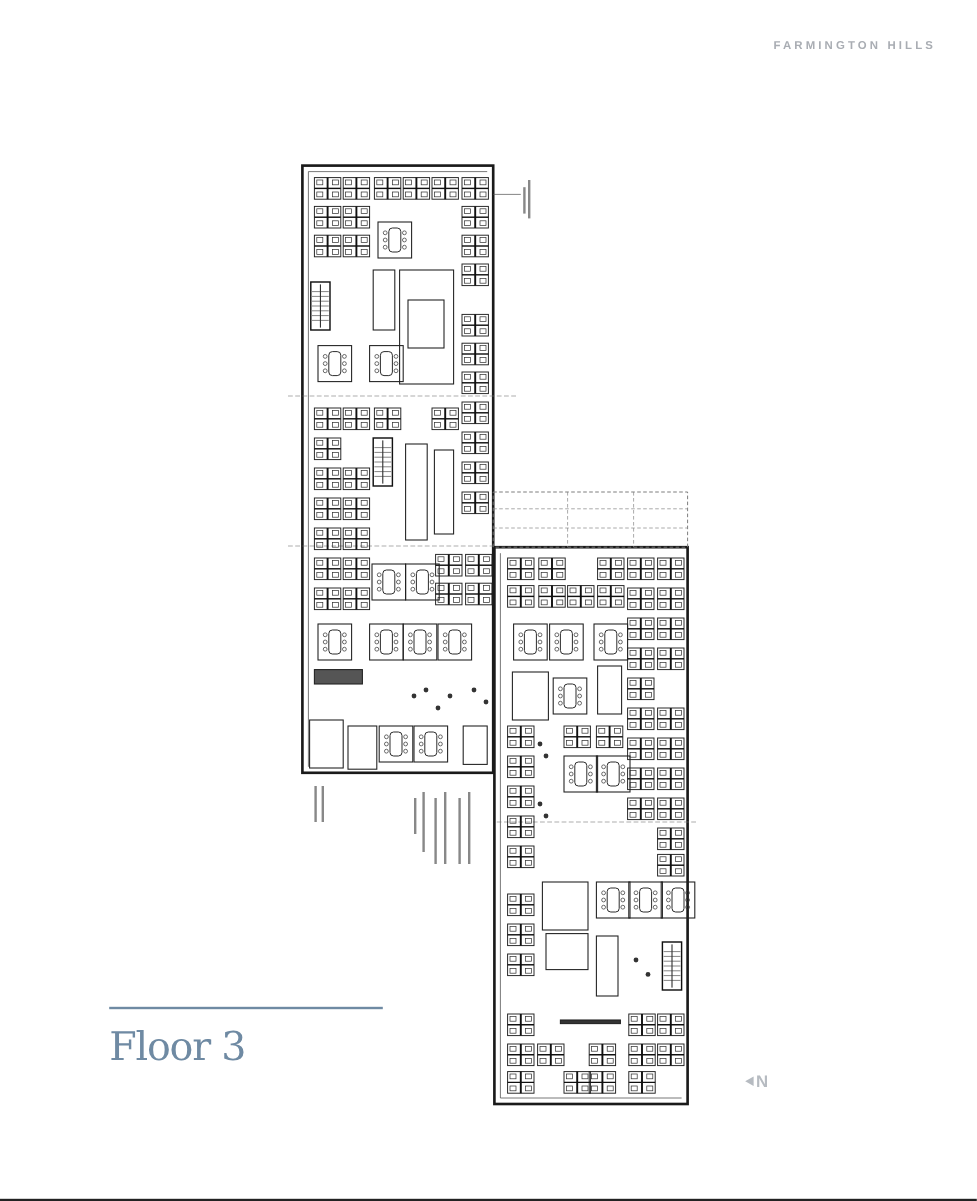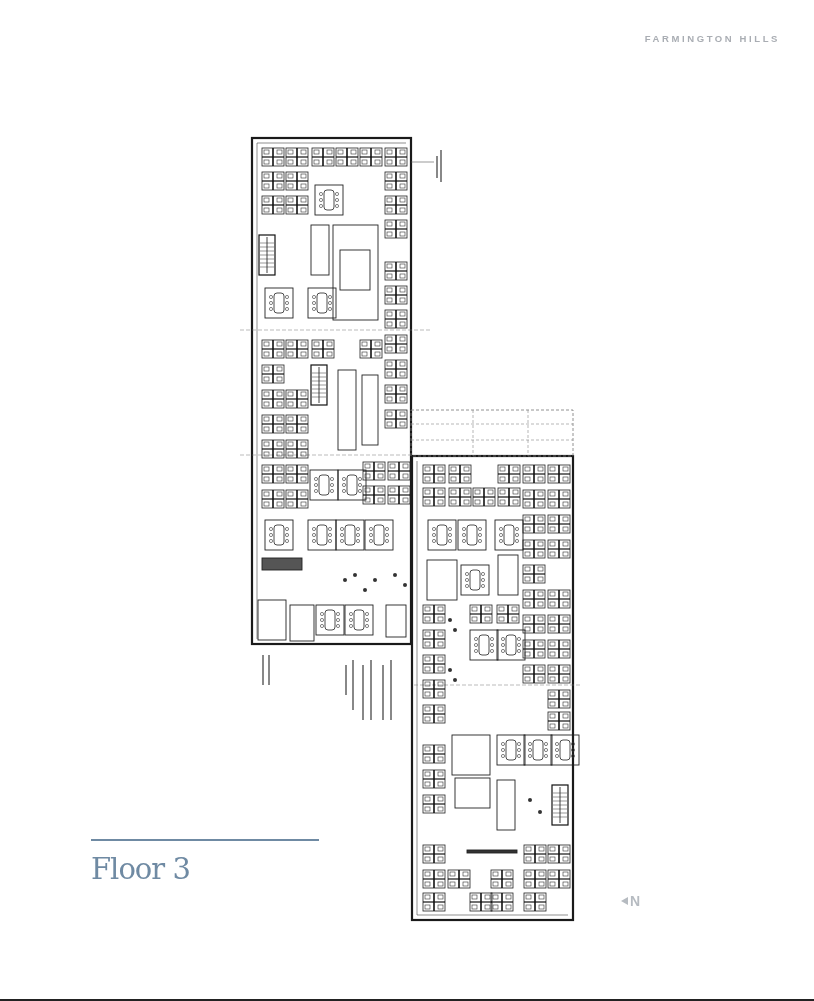--- a/index.html
+++ b/index.html
@@ -1,20 +1,20 @@
 <!DOCTYPE html>
 <html><head>
 <meta charset="utf-8">
 <style>
   html, body { margin:0; padding:0; background:#ffffff; }
   body { width:814px; height:1001px; position:relative; overflow:hidden; font-family:"Liberation Sans", sans-serif; }
   .header-label { position:absolute; top:33px; right:34px; font-size:9.5px; letter-spacing:2.6px; color:#a9adb3; font-weight:bold; font-family:"Liberation Sans", sans-serif; }
   .plan { position:absolute; left:0; top:0; width:814px; height:1001px; }
   .floor-rule { position:absolute; left:91px; top:839px; width:228px; height:1.5px; background:#6f8aa3; }
-  .floor-title { position:absolute; left:91px; top:852px; font-family:"DejaVu Serif", "Liberation Serif", serif; font-size:29px; color:#6f8aa3; letter-spacing:-1px; font-weight:normal; }
+  .floor-title { position:absolute; left:91px; top:852px; font-family:"DejaVu Serif", "Liberation Serif", serif; font-size:33px; color:#6f8aa3; letter-spacing:-1px; font-weight:normal; }
   .north { position:absolute; left:621px; top:893px; color:#b6bbc1; font-weight:bold; font-size:14px; display:flex; align-items:center; gap:1px; }
   .north .arrow { width:0; height:0; border-top:4px solid transparent; border-bottom:4px solid transparent; border-right:7px solid #b6bbc1; display:inline-block; margin-right:1px; }
   .bottom-rule { position:absolute; left:0; bottom:0; width:814px; height:2px; background:#222; }
 </style>
 </head>
 <body>
 
 <div class="header-label">FARMINGTON HILLS</div>
 
 <svg class="plan" viewBox="0 0 814 1001" xmlns="http://www.w3.org/2000/svg">

